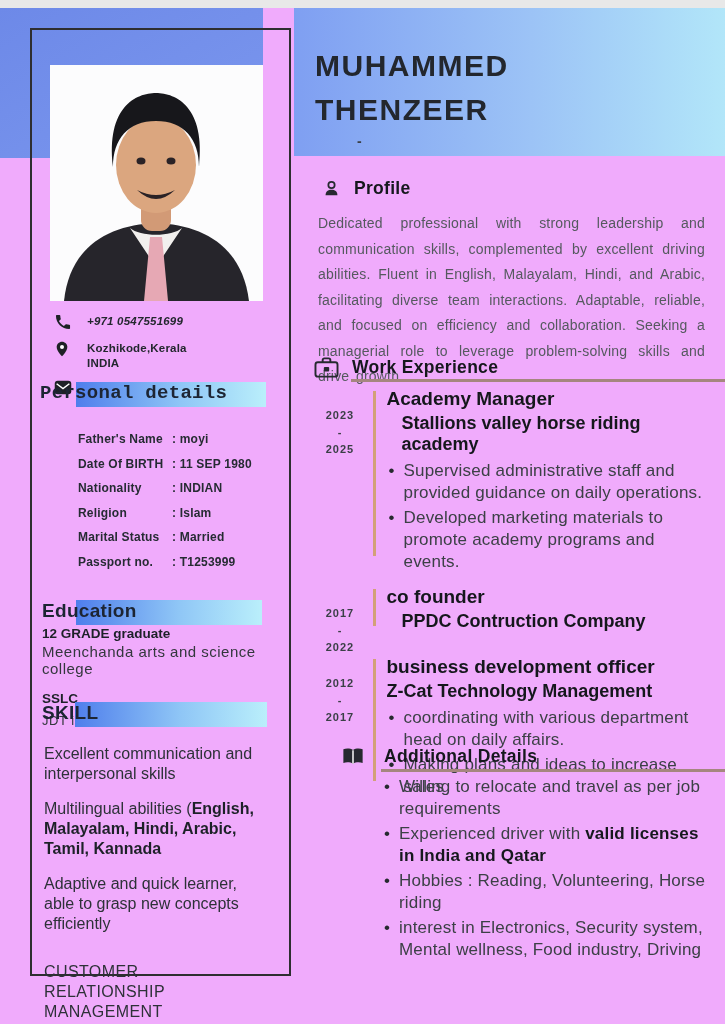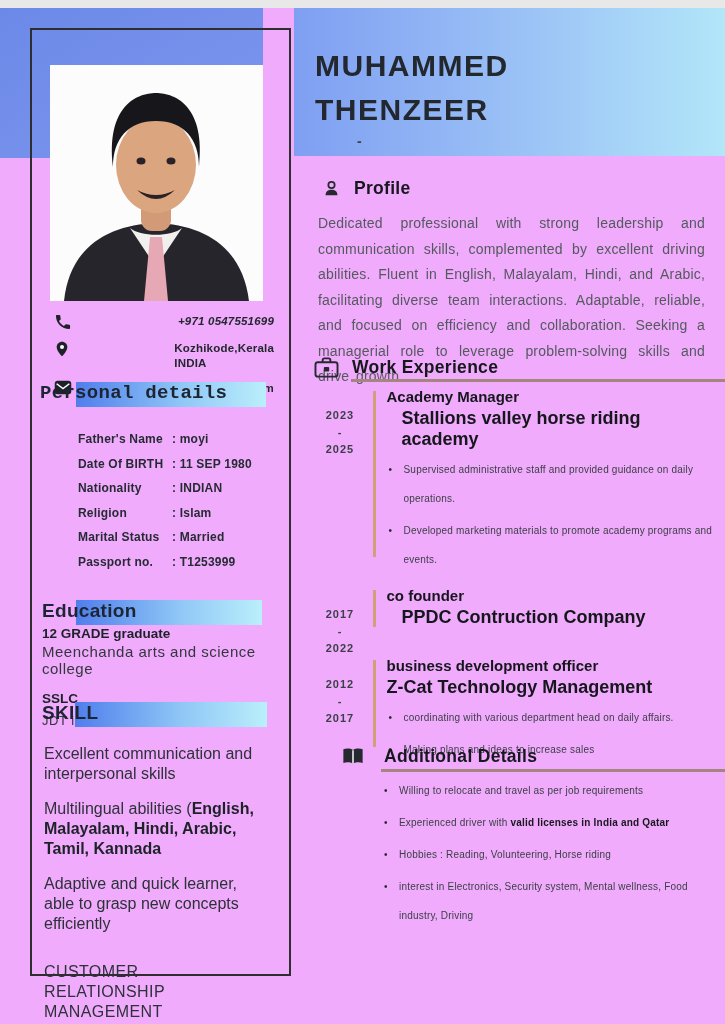--- a/index.html
+++ b/index.html
@@ -15,21 +15,21 @@
                 background:linear-gradient(150deg,#6d89e8 0%,#7b97ee 100%); }
   .right-band { position:absolute; left:294px; top:0; width:431px; height:148px;
                 background:linear-gradient(90deg,#7f9ff2 0%,#9cc3f6 55%,#b2e6f9 100%); }
   
   .sidebar-box { position:absolute; left:30px; top:20px; width:261px; height:948px;
                  border:2px solid #2e2e30; background:transparent; }
   .photo { position:absolute; left:50px; top:57px; width:213px; height:236px;
            background:#fcfcfd; overflow:hidden; }
   
   .contact { position:absolute; left:54px; top:306px; width:220px; }
-  .c-row  { display:flex; align-items:flex-start; margin-bottom:10px;justify-content:space-between; }
+  .c-row  { display:flex; align-items:flex-start; margin-bottom:10px; }
   .c-icon { width:18px; height:18px; margin-right:15px; flex:none; margin-top:-1px; }
   .c-text { font-size:11.5px; font-weight:700; color:#23272e; line-height:15px; letter-spacing:.2px; }
   .c-text.italic { font-style:italic; }
   
   .side-h { position:absolute; font-size:19px; font-weight:800; color:#1d2533;
             letter-spacing:.3px; z-index:2; }
   .side-h .bar { position:absolute; z-index:-1; top:0; height:25px;
                  background:linear-gradient(90deg,#4f7eec 0%,#8fc6f6 55%,#baeffb 100%); }
   
   .pd-rows { position:absolute; left:44px; top:424px; width:226px; }
@@ -60,25 +60,25 @@
   .profile-text { position:absolute; left:318px; top:203px; width:387px;
                   font-size:14px; line-height:25.5px; color:#55595f;
                   text-align:justify; letter-spacing:.2px; word-spacing:2.5px; }
   
   .entries { position:absolute; left:316px; top:380px; width:398px; }
   .entry { display:flex; }
   .dates { width:48px; flex:none; text-align:center; font-size:11px; font-weight:700;
            color:#3a3f46; line-height:17px; letter-spacing:1px; margin-top:19px; }
   .vline { width:2.5px; flex:none; background:#d2a078; margin:3px 11px 30px 9px; }
   .ec { flex:1; padding-bottom:10px; }
-  .etitle   { font-size:15px;   font-weight:700; color:#15171c; }
+  .etitle   { font-size:19px;   font-weight:700; color:#15171c; }
   .ecompany { font-size:18px; font-weight:700; color:#15171c; margin:3px 0 5px 0; }
   .ecompany.indent { margin-left:15px; }
   ul.blts { list-style:none; }
-  ul.blts li { position:relative; font-size:10px; color:#3c4046; line-height:29px;
+  ul.blts li { position:relative; font-size:17px; color:#3c4046; line-height:22px;
                padding-left:17px; margin-bottom:3px; letter-spacing:.2px; }
   ul.blts li::before { content:"\2022"; position:absolute; left:2px; top:0; color:#26292f; }
   .blts .b { font-weight:700; color:#16181d; }
   
   .add-bullets { position:absolute; left:382px; top:768px; width:326px; }
   .add-bullets li { margin-bottom:4px; }
   
   svg { display:block; }
 </style>
 </head>

